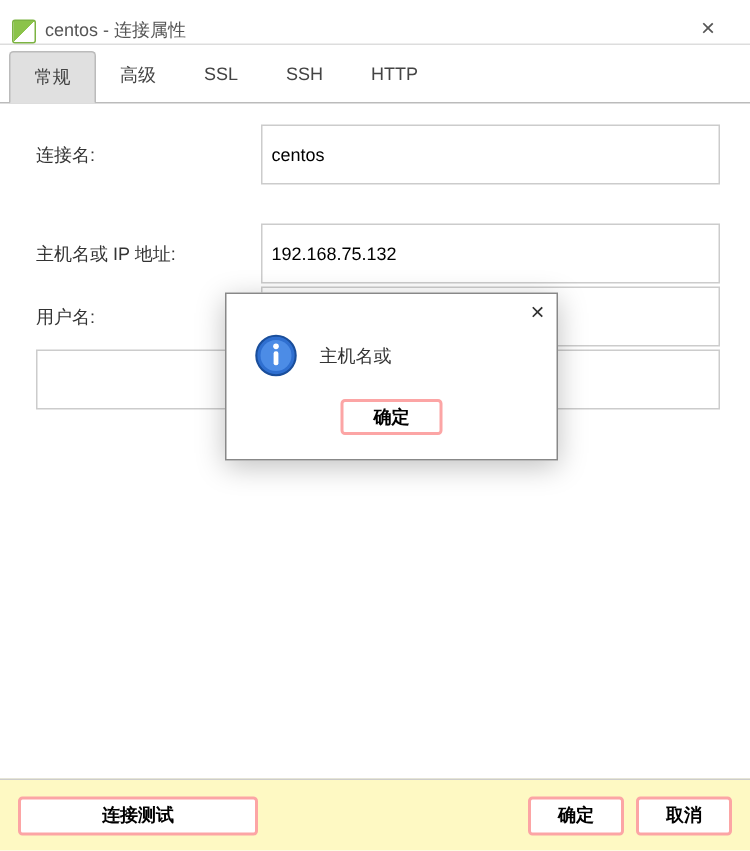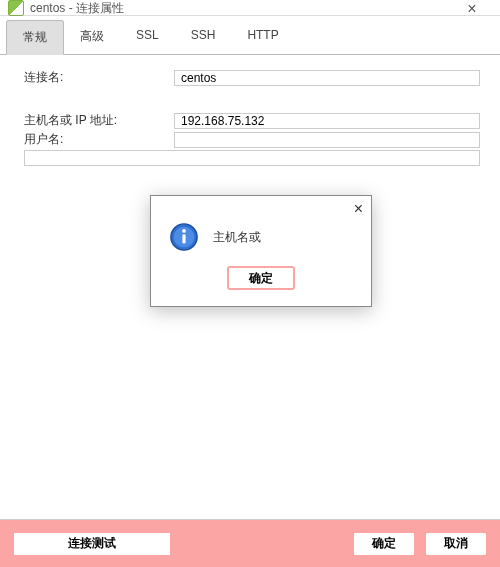--- a/index.html
+++ b/index.html
@@ -1,30 +1,30 @@
 <!DOCTYPE html>
 <html><head>
 <meta charset="utf-8">
 <style>
   * { box-sizing: border-box; font-family: "Microsoft YaHei", "Segoe UI", sans-serif; }
   body { margin: 0; background: #fff; width: 500px; height: 567px; overflow: hidden; font-size: 12px; color: #333; }
-  .titlebar { height: 16px; display: flex; align-items: flex-start; padding: 0 8px; border-bottom: 1px solid #ddd; }
+  .titlebar { height: 30px; display: flex; align-items: flex-end; padding: 0 8px; border-bottom: 1px solid #ddd; }
   .titlebar .icon { width: 16px; height: 16px; background: linear-gradient(135deg, #8bc34a 50%, #fff 50%); border: 1px solid #7cb342; border-radius: 2px; margin-right: 6px; }
   .titlebar .title { flex: 1; color: #555; }
   .titlebar .close { width: 40px; text-align: center; font-size: 16px; color: #555; cursor: pointer; }
   .tabs { display: flex; padding: 4px 16px 0 6px; border-bottom: 1px solid #bbb; }
   .tab { padding: 8px 16px; color: #444; cursor: pointer; }
   .tab.active { background: #e0e0e0; border: 1px solid #bbb; border-bottom: 1px solid #e0e0e0; margin-bottom: -1px; border-radius: 3px 3px 0 0; }
   .form { padding: 14px 20px 14px 24px; }
   .row { display: flex; align-items: center; margin-bottom: 2px; }
   .row.gap { margin-top: 26px; }
   .label { width: 150px; color: #333; }
-  .input { flex: 1; height: 16px; border: 1px solid #ccc; padding: 2px 6px; font-size: 12px; background: #fff; }
+  .input { flex: 1; height: 40px; border: 1px solid #ccc; padding: 2px 6px; font-size: 12px; background: #fff; }
   .input.small { width: 86px; flex: 0 0 86px; }
-  .footer { position: absolute; left: 0; right: 0; bottom: 0; height: 48px; border-top: 1px solid #ccc; display: flex; align-items: center; padding: 0 12px; background: #fca5a5; }
+  .footer { position: absolute; left: 0; right: 0; bottom: 0; height: 48px; border-top: 1px solid #ccc; display: flex; align-items: center; padding: 0 12px; background: #fef9c3; }
   .btn { height: 26px; padding: 0 18px; background: #fff; border: 2px solid #fca5a5; border-radius: 3px; font-size: 12px; cursor: pointer; font-weight: bold; }
   .footer .spacer { flex: 1; }
   .footer .btn.wide { width: 160px; }
   .footer .btn + .btn { margin-left: 8px; }
   .modal { position: absolute; left: 150px; top: 195px; width: 222px; background: #fff; border: 1px solid #888; box-shadow: 0 4px 18px rgba(0,0,0,0.25); }
   .modal .m-close { position: absolute; top: 4px; right: 8px; font-size: 16px; cursor: pointer; color: #333; }
   .modal .m-body { display: flex; align-items: center; padding: 26px 18px 14px 18px; }
   .modal .m-msg { margin-left: 14px; font-size: 12px; color: #333; }
   .modal .m-foot { text-align: center; padding: 0 0 16px 0; }
   .modal .m-foot .btn { padding: 2px 20px; height: 24px; }

